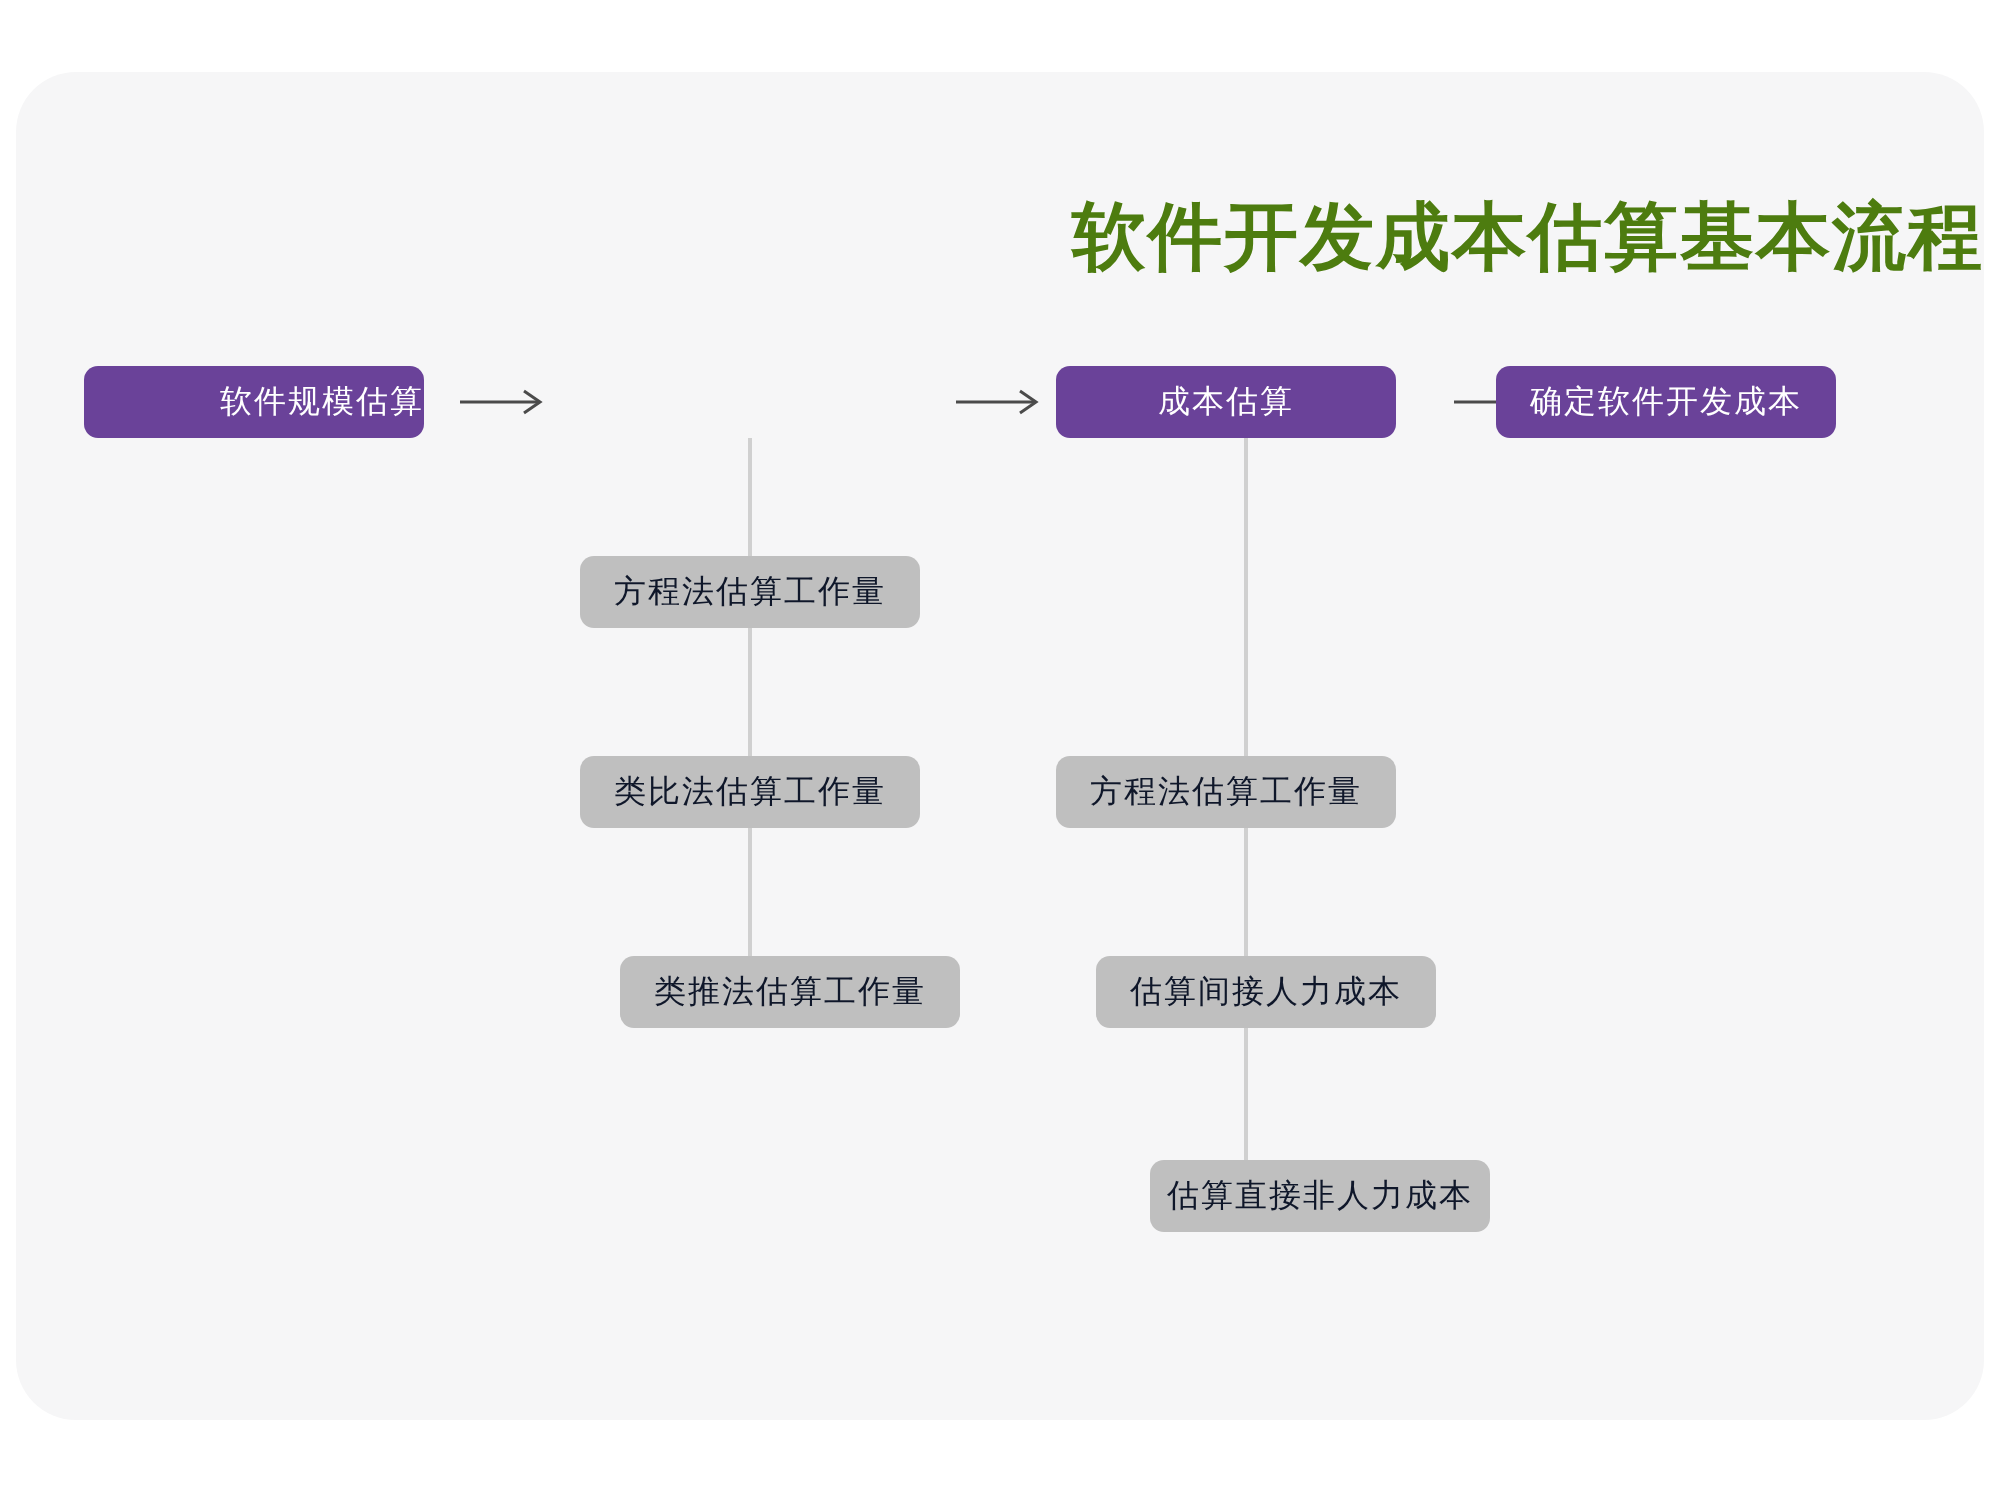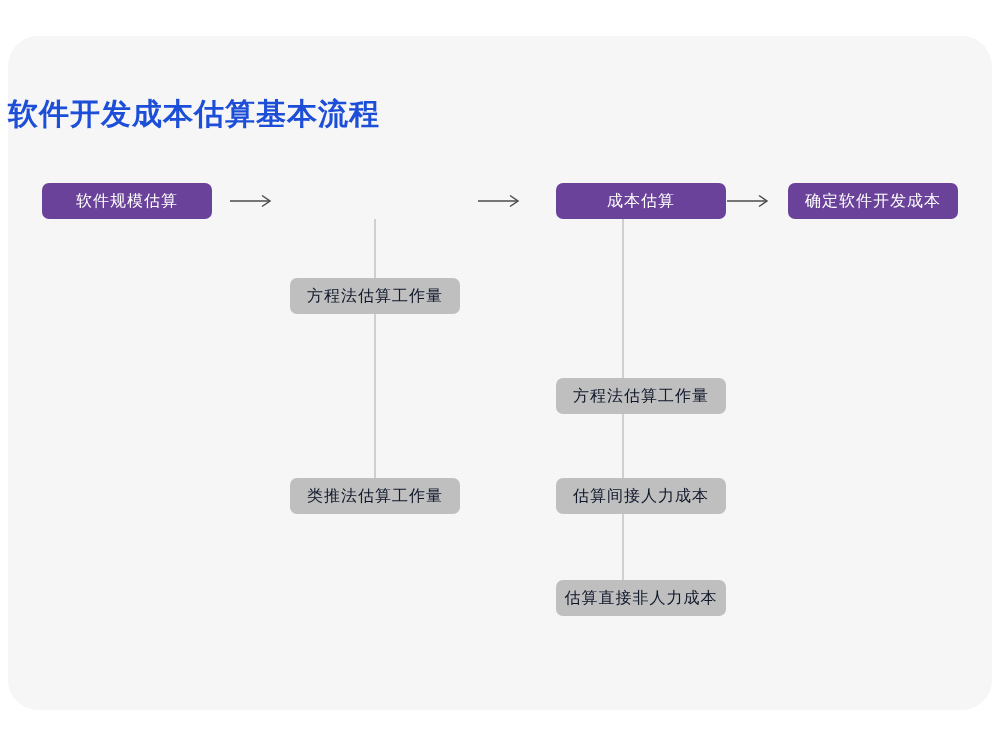--- a/index.html
+++ b/index.html
@@ -14,24 +14,24 @@
     position: absolute;
     left: 8px; top: 36px;
     width: 984px; height: 674px;
     background: #f6f6f7;
     border-radius: 30px;
   }
   .title {
     position: absolute;
     left: 0; top: 58px;
     width: 100%;
-    text-align: left;
-    font-size: 30px;
+    text-align: right;
+    font-size: 37px;
     letter-spacing: 1px;
-    color: #1d4ed8;
+    color: #4d7c0f;
   }
   .node {
     position: absolute;
     width: 170px; height: 36px;
     border-radius: 7px;
     display: flex;
     align-items: center;
     justify-content: center;
     font-size: 16px;
     letter-spacing: 1px;
@@ -51,29 +51,29 @@
     background: #d0d0d0;
     z-index: 1;
   }
   .arrow {
     position: absolute;
     width: 44px; height: 16px;
     z-index: 2;
   }
   
   .row-main { top: 147px; }
-  .col-1 { left: 34px;  }
+  .col-1 { left: 34px; justify-content: flex-end;  }
   .col-2 { left: 282px; }
-  .col-3 { left: 548px; }
-  .col-4 { left: 780px; }
+  .col-3 { left: 520px; }
+  .col-4 { left: 740px; }
   
   .sub-1 { top: 242px; }
   .sub-2 { top: 342px; }
-  .sub-3 { top: 442px; }
-  .sub-4 { top: 544px; }
+  .sub-3 { top: 442px; margin-left: 20px; }
+  .sub-4 { top: 544px; margin-left: 47px; }
 </style>
 </head>
 <body>
 
 <div class="card">
 
   <h1 class="title">软件开发成本估算基本流程</h1>
 
   <div class="connector" style="left:366px; top:183px; height:259px;"></div>
   <div class="connector" style="left:614px; top:183px; height:361px;"></div>
@@ -102,20 +102,23 @@
     <polyline points="33,2.5 41,8 33,13.5" fill="none" stroke="#4b4b4b" stroke-width="1.5"></polyline>
   </svg>
 
   <div class="node primary row-main col-4">
     <span>确定软件开发成本</span>
   </div>
 
   <div class="node secondary col-2 sub-1">
     <span>方程法估算工作量</span>
   </div>
+  <div class="node secondary col-2 sub-2">
+    <span>类比法估算工作量</span>
+  </div>
   <div class="node secondary col-2 sub-3">
     <span>类推法估算工作量</span>
   </div>
 
   <div class="node secondary col-3 sub-2">
     <span>方程法估算工作量</span>
   </div>
   <div class="node secondary col-3 sub-3">
     <span>估算间接人力成本</span>
   </div>

